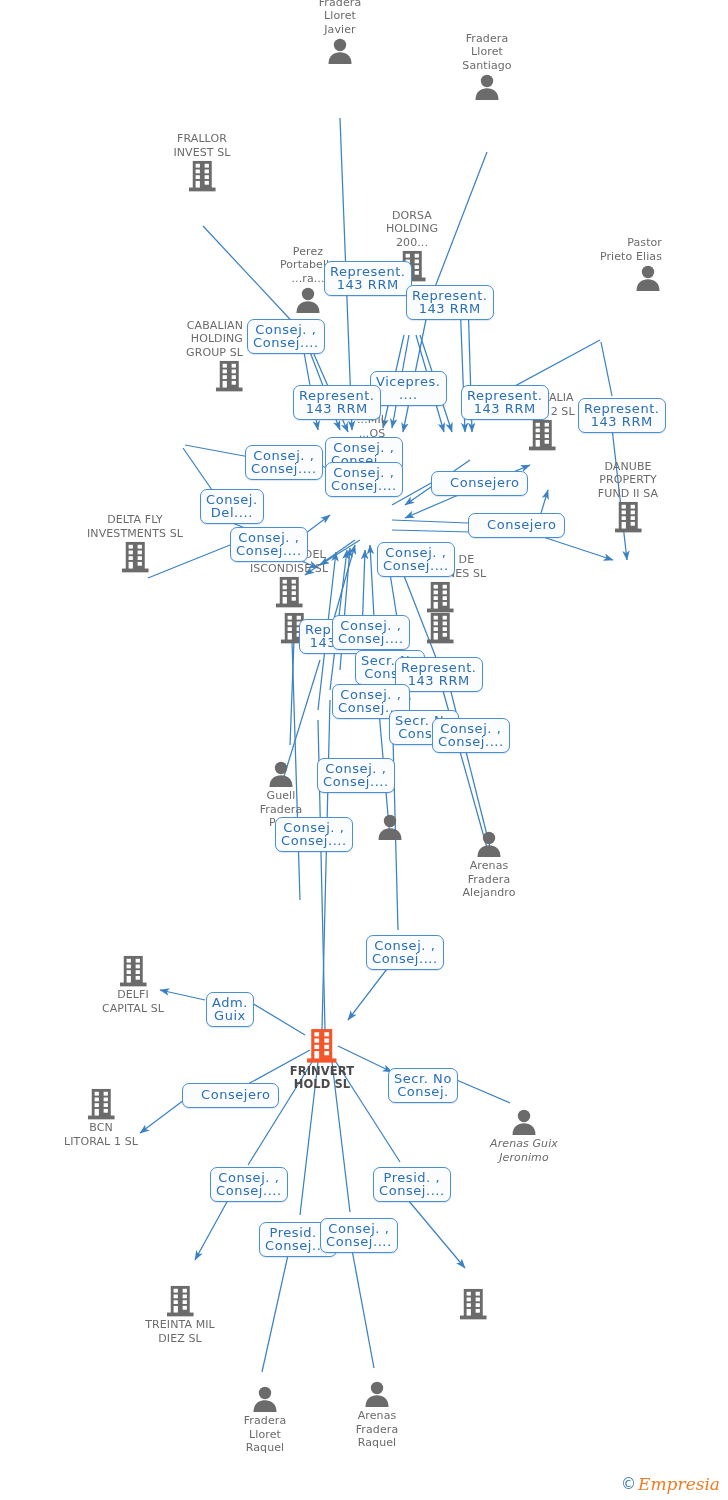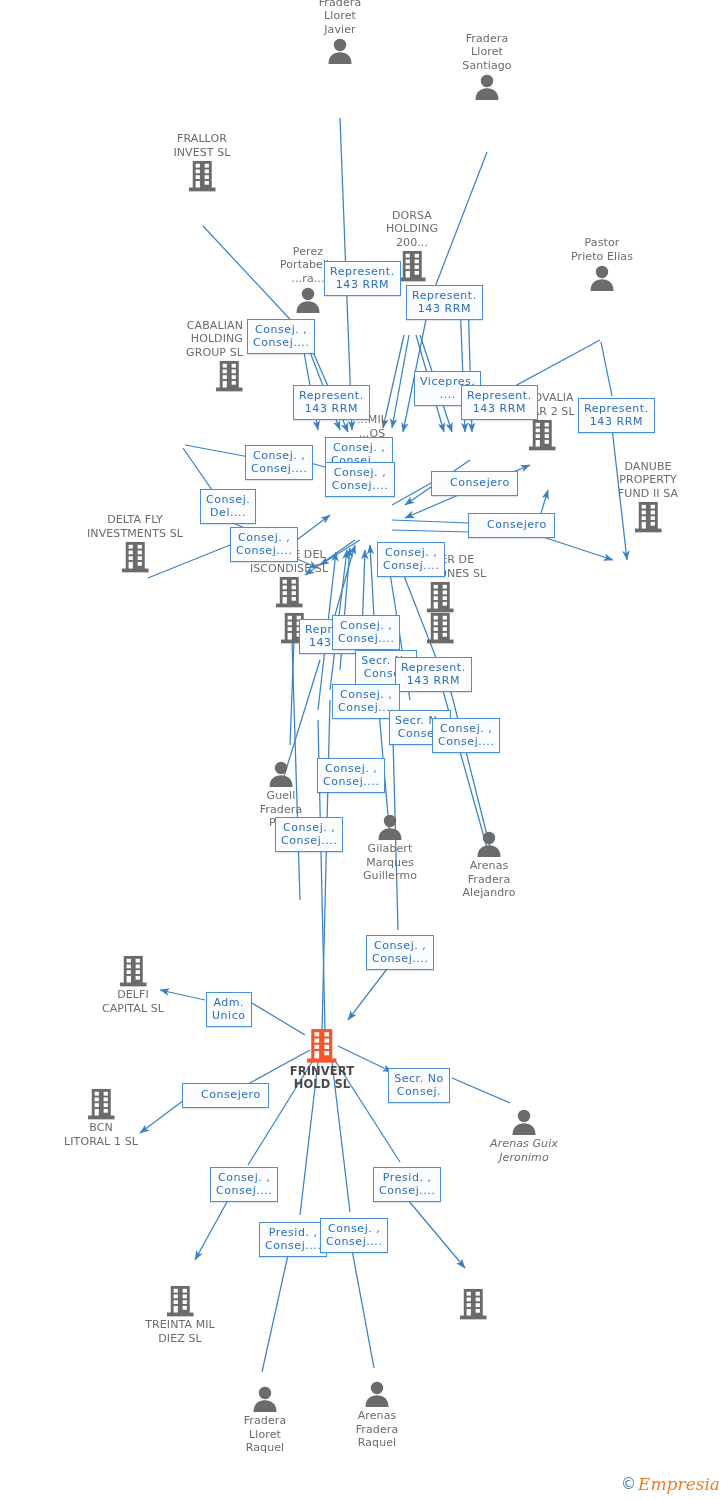--- a/index.html
+++ b/index.html
@@ -49,23 +49,23 @@
   }
   
   .node.cap-top .caption { margin-bottom: 1px; }
   .node.cap-bottom .caption { margin-top: 1px; }
 
   
   .chip {
     position: absolute;
     background: #fbfcfe;
     border: 1px solid #4a8fd4;
-    border-radius: 0;
+    border-radius: 7px;
     color: #2a6fb8;
-    font-size: 11px;
+    font-size: 13px;
     line-height: 13px;
     letter-spacing: .55px;
     text-align: center;
     padding: 3px 5px 4px 5px;
     white-space: pre-line;
     z-index: 20;
     box-shadow: 0 1px 1px rgba(60,110,170,.18);
   }
   .chip.one-line { line-height: 14px; padding: 4px 7px 5px 18px; }
 
@@ -230,21 +230,21 @@
               <rect x="17.5" y="4" width="4.5" height="4"></rect>
               <rect x="8" y="10" width="4.5" height="4"></rect>
               <rect x="17.5" y="10" width="4.5" height="4"></rect>
               <rect x="8" y="16" width="4.5" height="4"></rect>
               <rect x="17.5" y="16" width="4.5" height="4"></rect>
               <rect x="8" y="22" width="4.5" height="7"></rect>
               <rect x="17.5" y="22" width="4.5" height="4"></rect>
             </g>
           </svg></span>
       </div>
-      <div class="node person cap-top" style="left: 602px; top: 236px;">
+      <div class="node person cap-top" style="left: 602px; top: 236px; text-align: right;">
         <span class="caption">Pastor
 Prieto Elias</span>
         <span class="glyph"><svg width="28" height="28" viewBox="0 0 28 28" xmlns="http://www.w3.org/2000/svg">
             <circle cx="14" cy="8" r="6.2" fill="#6b6b6b"></circle>
             <path d="M2.5,27 C2.5,18.5 8,15.2 14,15.2 C20,15.2 25.5,18.5 25.5,27 Z" fill="#6b6b6b"></path>
           </svg></span>
       </div>
       <div class="node person cap-top" style="left: 308px; top: 244.5px;">
         <span class="caption">Perez
 Portabella
@@ -302,21 +302,21 @@
               <rect x="17.5" y="4" width="4.5" height="4"></rect>
               <rect x="8" y="10" width="4.5" height="4"></rect>
               <rect x="17.5" y="10" width="4.5" height="4"></rect>
               <rect x="8" y="16" width="4.5" height="4"></rect>
               <rect x="17.5" y="16" width="4.5" height="4"></rect>
               <rect x="8" y="22" width="4.5" height="7"></rect>
               <rect x="17.5" y="22" width="4.5" height="4"></rect>
             </g>
           </svg></span>
       </div>
-      <div class="node company cap-top" style="left: 648px; top: 459.5px;">
+      <div class="node company cap-top" style="left: 628px; top: 459.5px;">
         <span class="caption">DANUBE
 PROPERTY
 FUND II SA</span>
         <span class="glyph"><svg width="28.5" height="32.3" viewBox="0 0 30 34" xmlns="http://www.w3.org/2000/svg">
             <rect x="5" y="1" width="20" height="29" fill="#6b6b6b"></rect>
             <rect x="1" y="29" width="28" height="4" fill="#6b6b6b"></rect>
             <g fill="#ffffff">
               <rect x="8" y="4" width="4.5" height="4"></rect>
               <rect x="17.5" y="4" width="4.5" height="4"></rect>
               <rect x="8" y="10" width="4.5" height="4"></rect>
@@ -421,23 +421,20 @@
           </svg></span>
         <span class="caption">Guell
 Fradera
 Pa...</span>
       </div>
       <div class="node person cap-bottom" style="left: 390px; top: 813px;">
         <span class="glyph"><svg width="28" height="28" viewBox="0 0 28 28" xmlns="http://www.w3.org/2000/svg">
             <circle cx="14" cy="8" r="6.2" fill="#6b6b6b"></circle>
             <path d="M2.5,27 C2.5,18.5 8,15.2 14,15.2 C20,15.2 25.5,18.5 25.5,27 Z" fill="#6b6b6b"></path>
           </svg></span>
-        <span class="caption">Gilabert
-Marques
-Guillermo</span>
       </div>
       <div class="node person cap-bottom" style="left: 489px; top: 830px;">
         <span class="glyph"><svg width="28" height="28" viewBox="0 0 28 28" xmlns="http://www.w3.org/2000/svg">
             <circle cx="14" cy="8" r="6.2" fill="#6b6b6b"></circle>
             <path d="M2.5,27 C2.5,18.5 8,15.2 14,15.2 C20,15.2 25.5,18.5 25.5,27 Z" fill="#6b6b6b"></path>
           </svg></span>
         <span class="caption">Arenas
 Fradera
 Alejandro</span>
       </div>
@@ -557,21 +554,21 @@
       </div>
     </div>
 
   <div id="chip-layer">
       <div class="chip" style="left: 324px; top: 261px; min-width: 70px;">Represent.
 143 RRM</div>
       <div class="chip" style="left: 406px; top: 285px; min-width: 70px;">Represent.
 143 RRM</div>
       <div class="chip" style="left: 247px; top: 319px; min-width: 62px;">Consej. ,
 Consej....</div>
-      <div class="chip" style="left: 370px; top: 371px; min-width: 58px; margin-left: 44px;">Vicepres.
+      <div class="chip" style="left: 370px; top: 371px; min-width: 58px;">Vicepres.
 ....</div>
       <div class="chip" style="left: 293px; top: 385px; min-width: 73px;">Represent.
 143 RRM</div>
       <div class="chip" style="left: 461px; top: 385px; min-width: 70px;">Represent.
 143 RRM</div>
       <div class="chip" style="left: 578px; top: 398px; min-width: 70px;">Represent.
 143 RRM</div>
       <div class="chip" style="left: 245px; top: 445px; min-width: 64px;">Consej. ,
 Consej....</div>
       <div class="chip" style="left: 325px; top: 437px; min-width: 64px;">Consej. ,
@@ -600,21 +597,21 @@
 Consej.</div>
       <div class="chip" style="left: 432px; top: 718px; min-width: 62px;">Consej. ,
 Consej....</div>
       <div class="chip" style="left: 317px; top: 758px; min-width: 64px;">Consej. ,
 Consej....</div>
       <div class="chip" style="left: 275px; top: 817px; min-width: 62px;">Consej. ,
 Consej....</div>
       <div class="chip" style="left: 366px; top: 935px; min-width: 64px;">Consej. ,
 Consej....</div>
       <div class="chip" style="left: 206px; top: 992px; min-width: 42px;">Adm.
-Unico</div>
+Guix</div>
       <div class="chip" style="left: 388px; top: 1068px; min-width: 62px;">Secr.  No
 Consej.</div>
       <div class="chip one-line" style="left: 182px; top: 1083px; min-width: 63px;">Consejero</div>
       <div class="chip" style="left: 210px; top: 1167px; min-width: 64px;">Consej. ,
 Consej....</div>
       <div class="chip" style="left: 373px; top: 1167px; min-width: 64px;">Presid. ,
 Consej....</div>
       <div class="chip" style="left: 259px; top: 1222px; min-width: 64px;">Presid. ,
 Consej....</div>
       <div class="chip" style="left: 320px; top: 1218px; min-width: 66px;">Consej. ,

